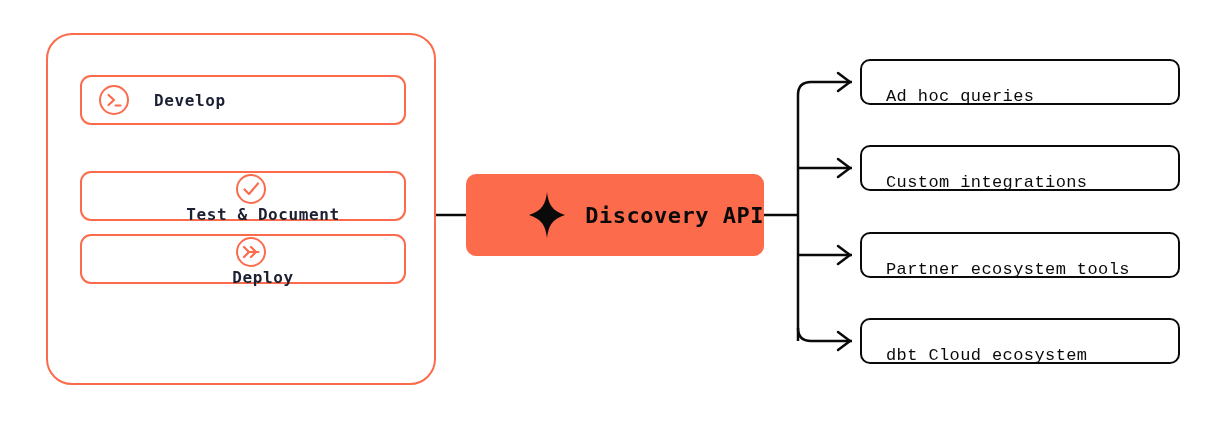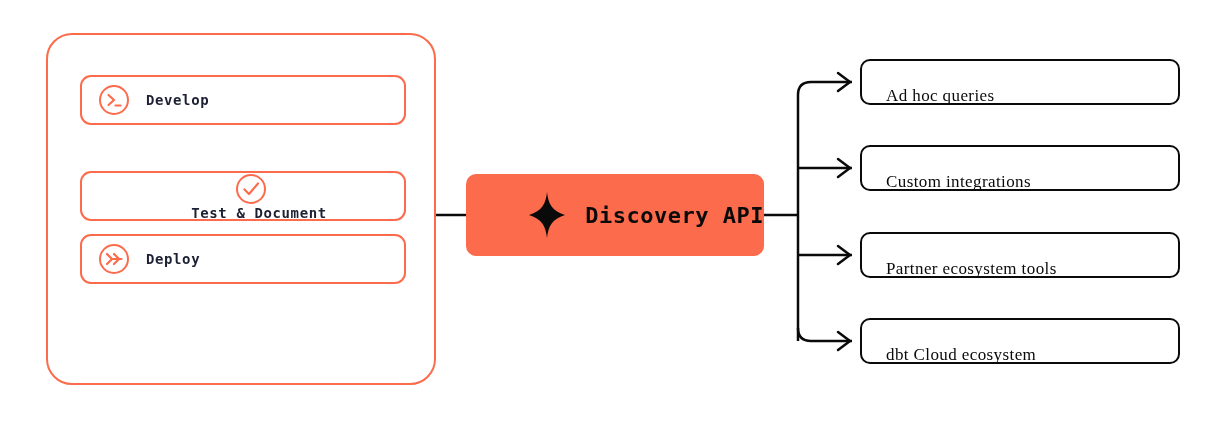--- a/index.html
+++ b/index.html
@@ -52,33 +52,33 @@
     box-sizing: border-box;
     border: 2.5px solid #FC6B4C;
     border-radius: 11px;
     background: #ffffff;
     display: flex;
     align-items: center;
     padding-left: 16px;
   }
   .stage-box.s0 { top: 40px; }
   .stage-box.s1 { top: 136px; flex-direction: column; }
-  .stage-box.s2 { top: 199px; }
+  .stage-box.s2 { top: 199px; flex-direction: column; }
 
   .stage-icon {
     width: 32px;
     height: 32px;
     flex: 0 0 32px;
     display: block;
   }
 
   .stage-label {
-    margin-left: 16px;
+    margin-left: 24px;
     font-family: "DejaVu Sans Mono", monospace;
-    font-size: 14px;
+    font-size: 16px;
     font-weight: 700;
     color: #1c2033;
     letter-spacing: 0.6px;
     white-space: nowrap;
   }
 
   
   .dbt-logo-row {
     position: absolute;
     left: 0;
@@ -152,21 +152,21 @@
     display: flex;
     align-items: center;
     padding-left: 24px;
   }
   .consumer-box.c0 { top: 59px; }
   .consumer-box.c1 { top: 145px; }
   .consumer-box.c2 { top: 232px; }
   .consumer-box.c3 { top: 318px; }
 
   .consumer-label {
-    font-family: Liberation Serif, serif;
+    font-family: Liberation Mono, monospace;
     font-size: 17px;
     font-weight: 500;
     color: #0a0a0a;
     letter-spacing: 0.4px;
     white-space: nowrap;
     margin-top: 28px;
   }
 </style>
 </head>
 <body>

